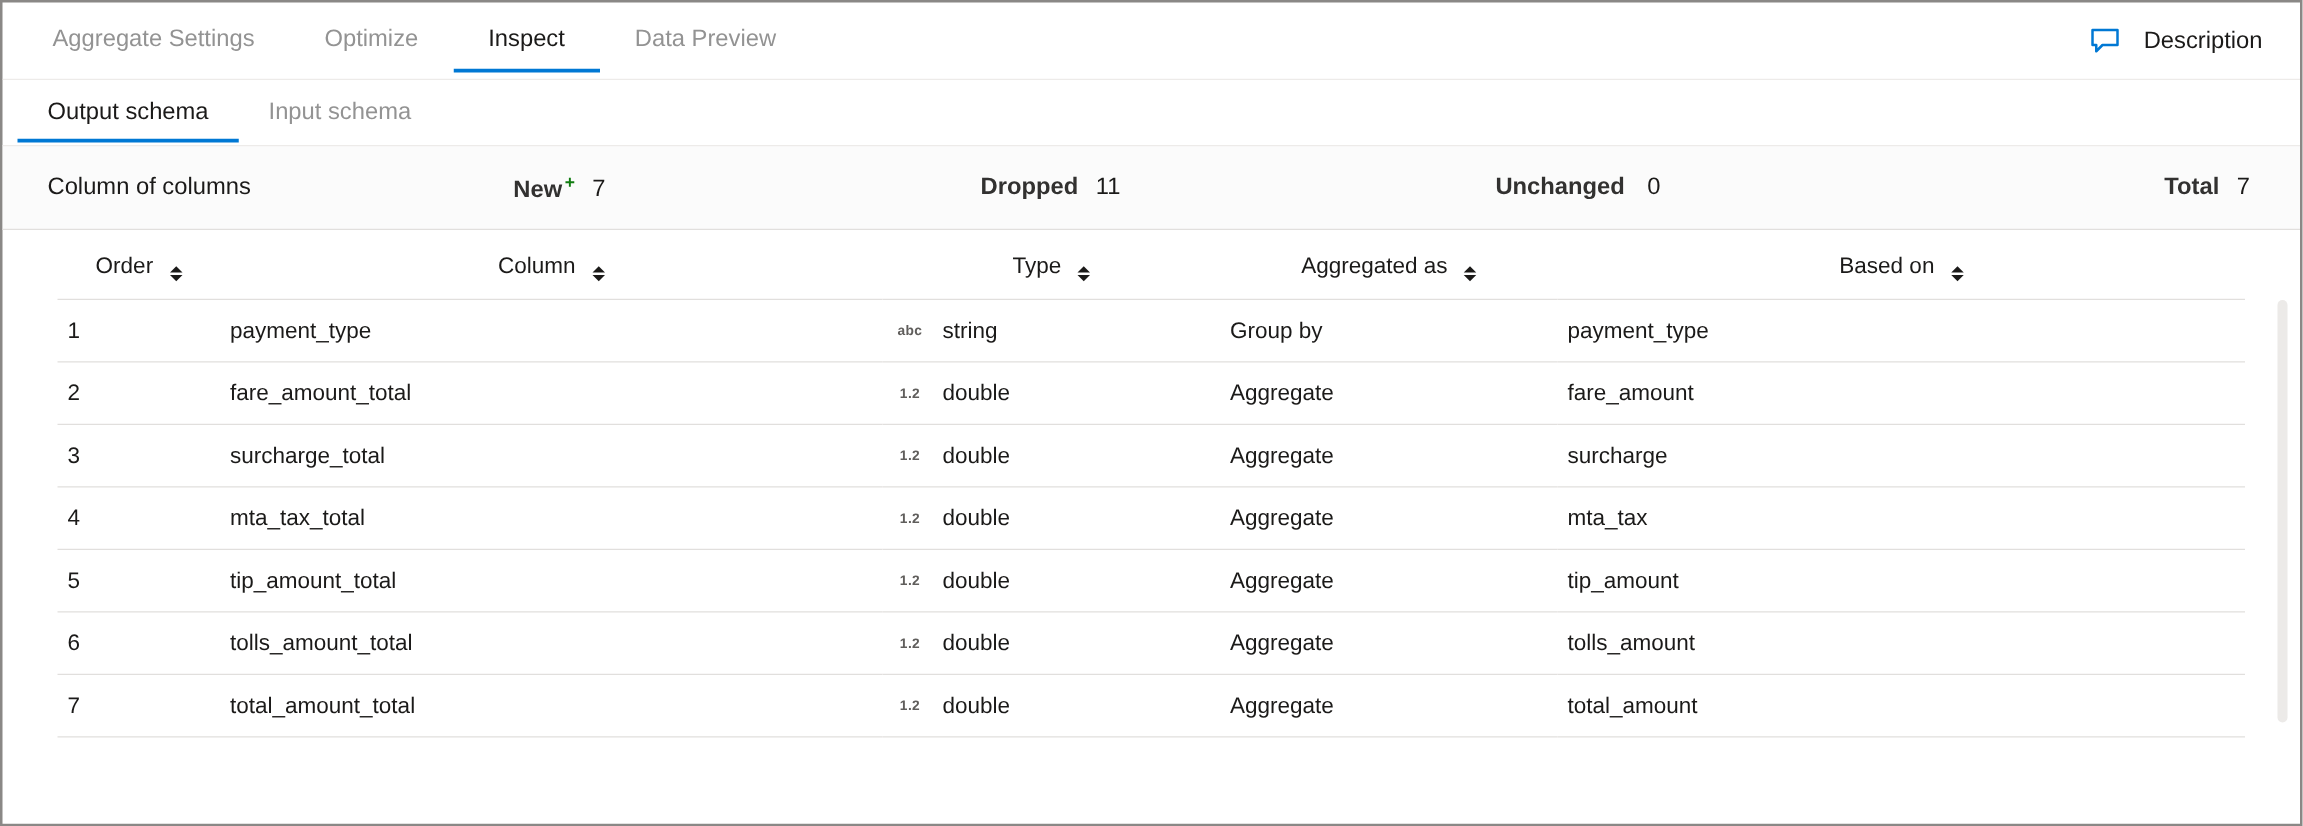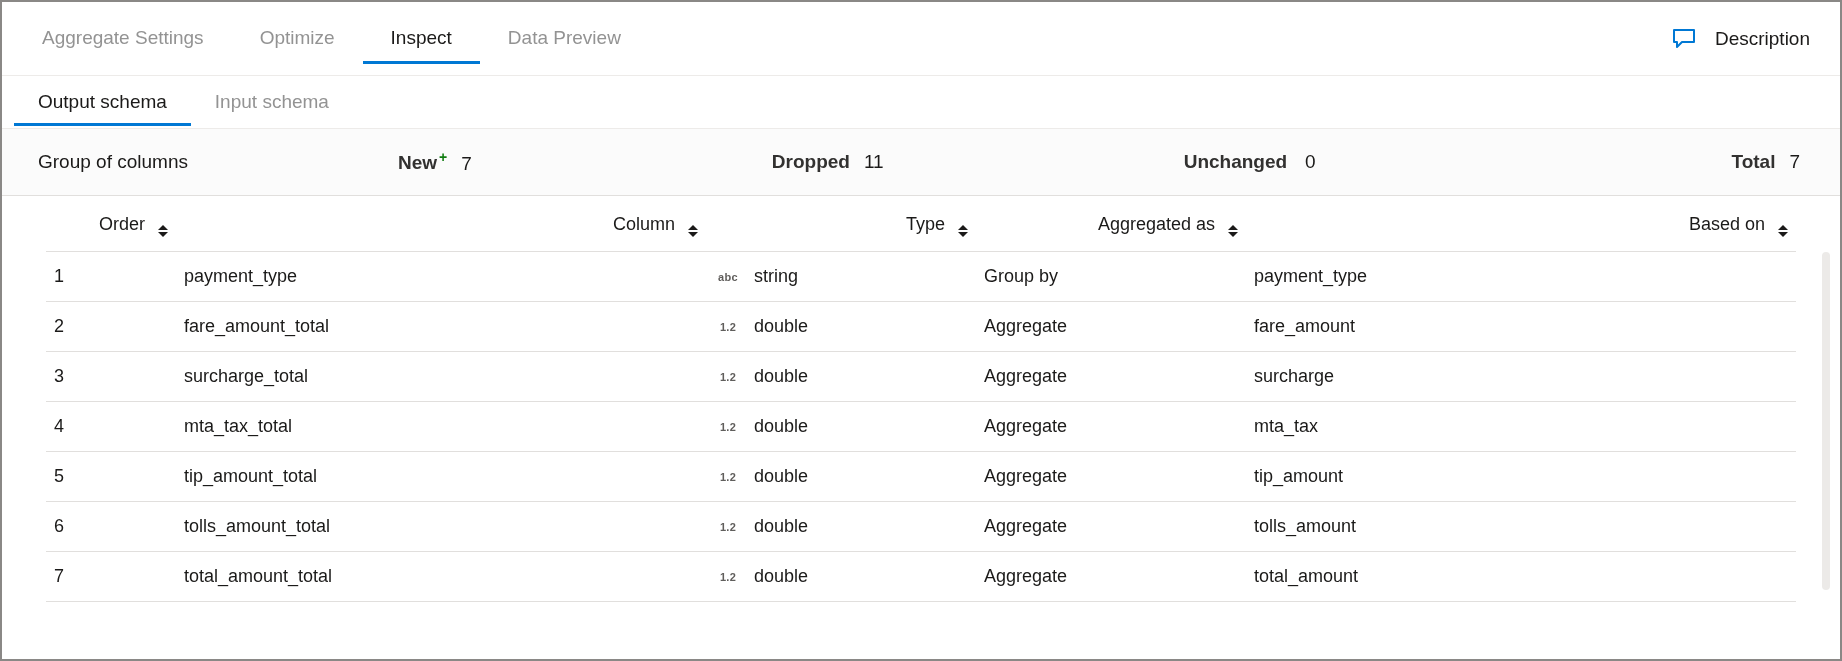--- a/index.html
+++ b/index.html
@@ -12,21 +12,21 @@
     height: 661px;
     border: 2px solid #8a8886;
     overflow: hidden;
     transform-origin: top left;
   }
 
   
   .top-tabs {
     display: flex;
     align-items: center;
-    height: 74px;
+    height: 62px;
     padding: 0 12px;
     border-bottom: 1px solid #edebe9;
   }
   .top-tabs .tab {
     padding: 14px 28px 12px 28px;
     color: #939393;
     font-size: 19px;
     cursor: pointer;
     border-bottom: 3px solid transparent;
   }
@@ -95,21 +95,21 @@
   }
 
   
   .table-wrap { padding: 0 44px 0 44px; position: relative; }
   table.schema {
     width: 100%;
     border-collapse: collapse;
     table-layout: fixed;
   }
   table.schema th {
-    text-align: right;
+    text-align: center;
     font-weight: 400;
     color: #1b1a19;
     font-size: 18px;
     padding: 18px 8px 14px 8px;
     cursor: pointer;
     white-space: nowrap;
   }
   table.schema th .sort-icon {
     display: inline-block;
     margin-left: 8px;
@@ -183,21 +183,21 @@
     <span>Description</span>
   </div>
 </div>
 
 <div class="sub-tabs">
   <div class="tab active">Output schema</div>
   <div class="tab">Input schema</div>
 </div>
 
 <div class="stats-bar">
-  <span class="label">Group of columns</span>
+  <span class="label">Column of columns</span>
 
   <span class="seg col-new">
     <span class="k">
       <span>New</span><span class="new-asterisk">+</span>
     </span>
     <span class="v">7</span>
   </span>
 
   <span class="seg col-drop">
     <span class="k">Dropped</span>

